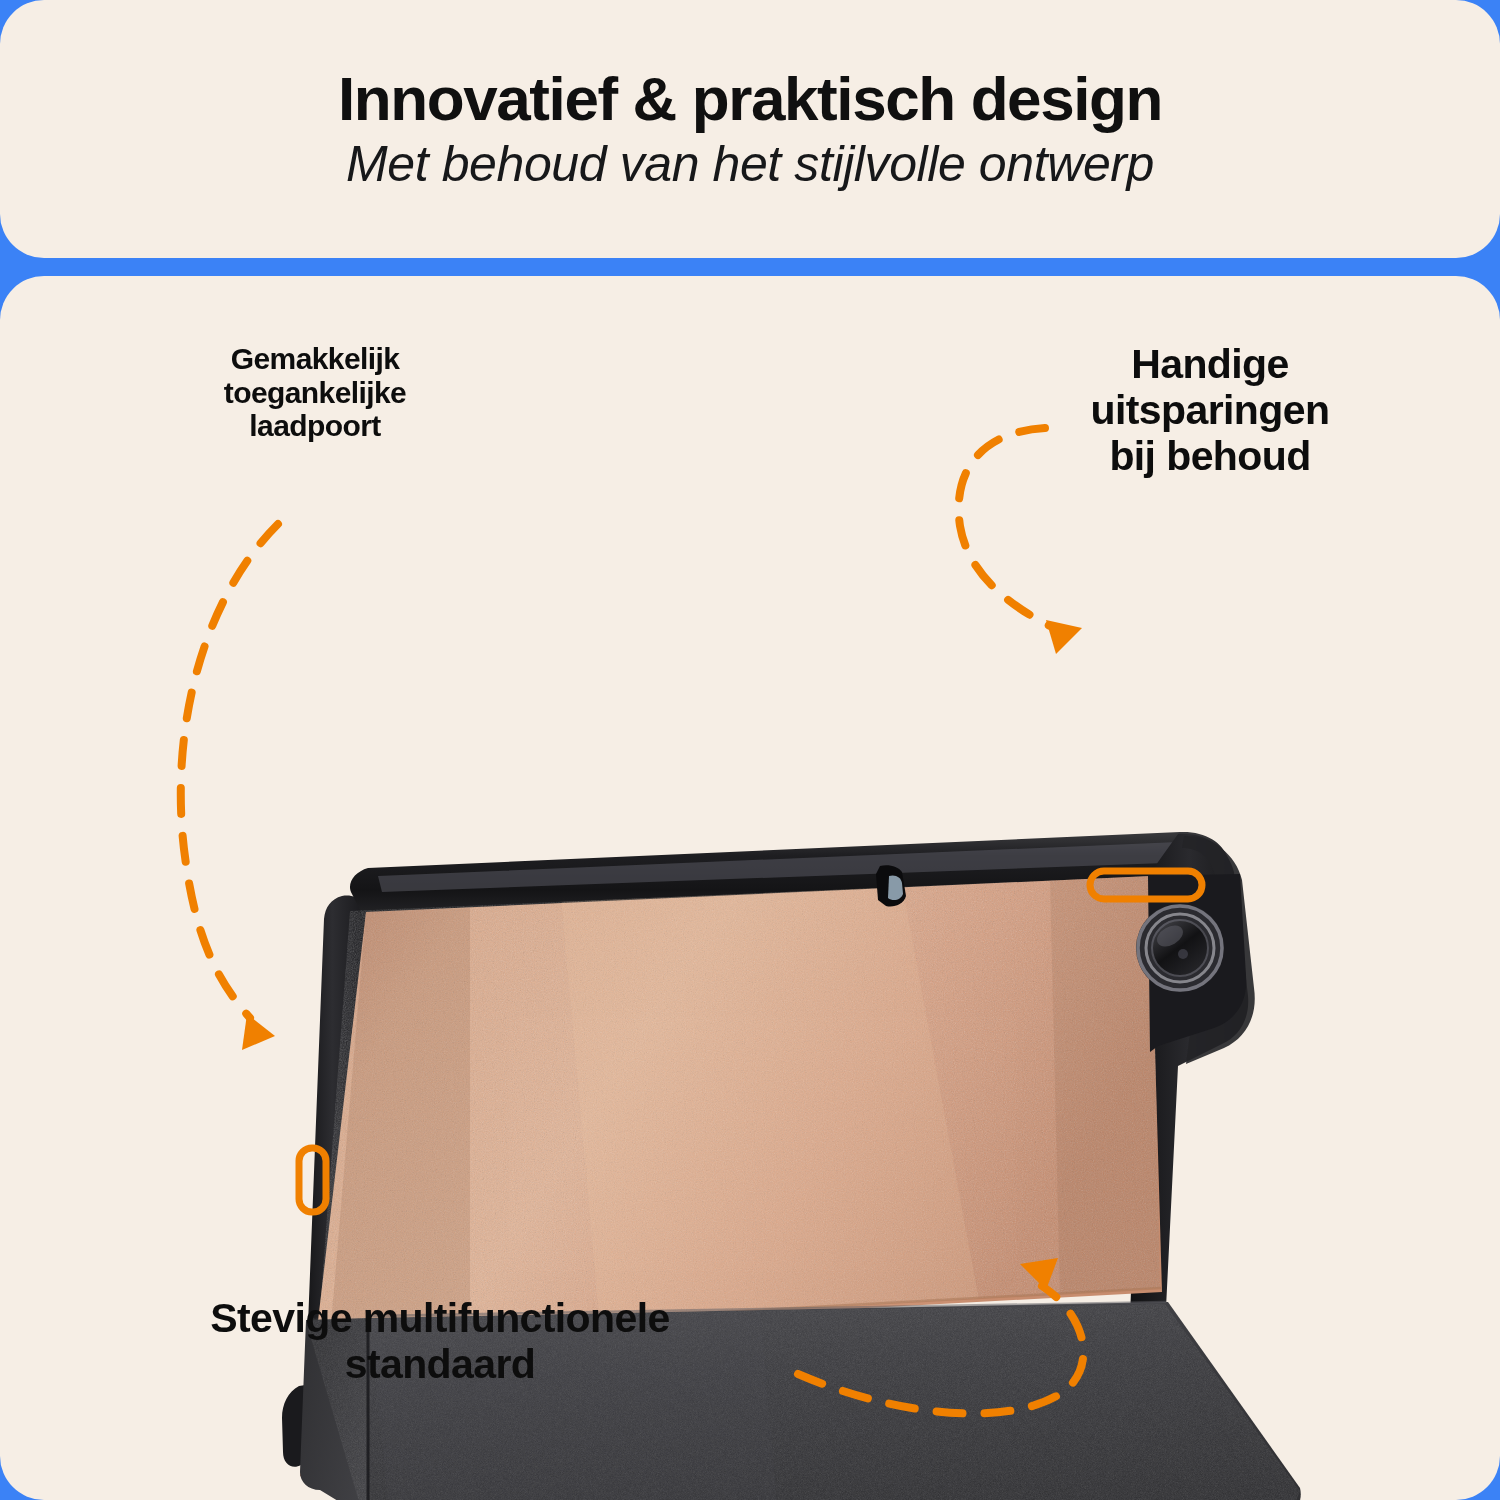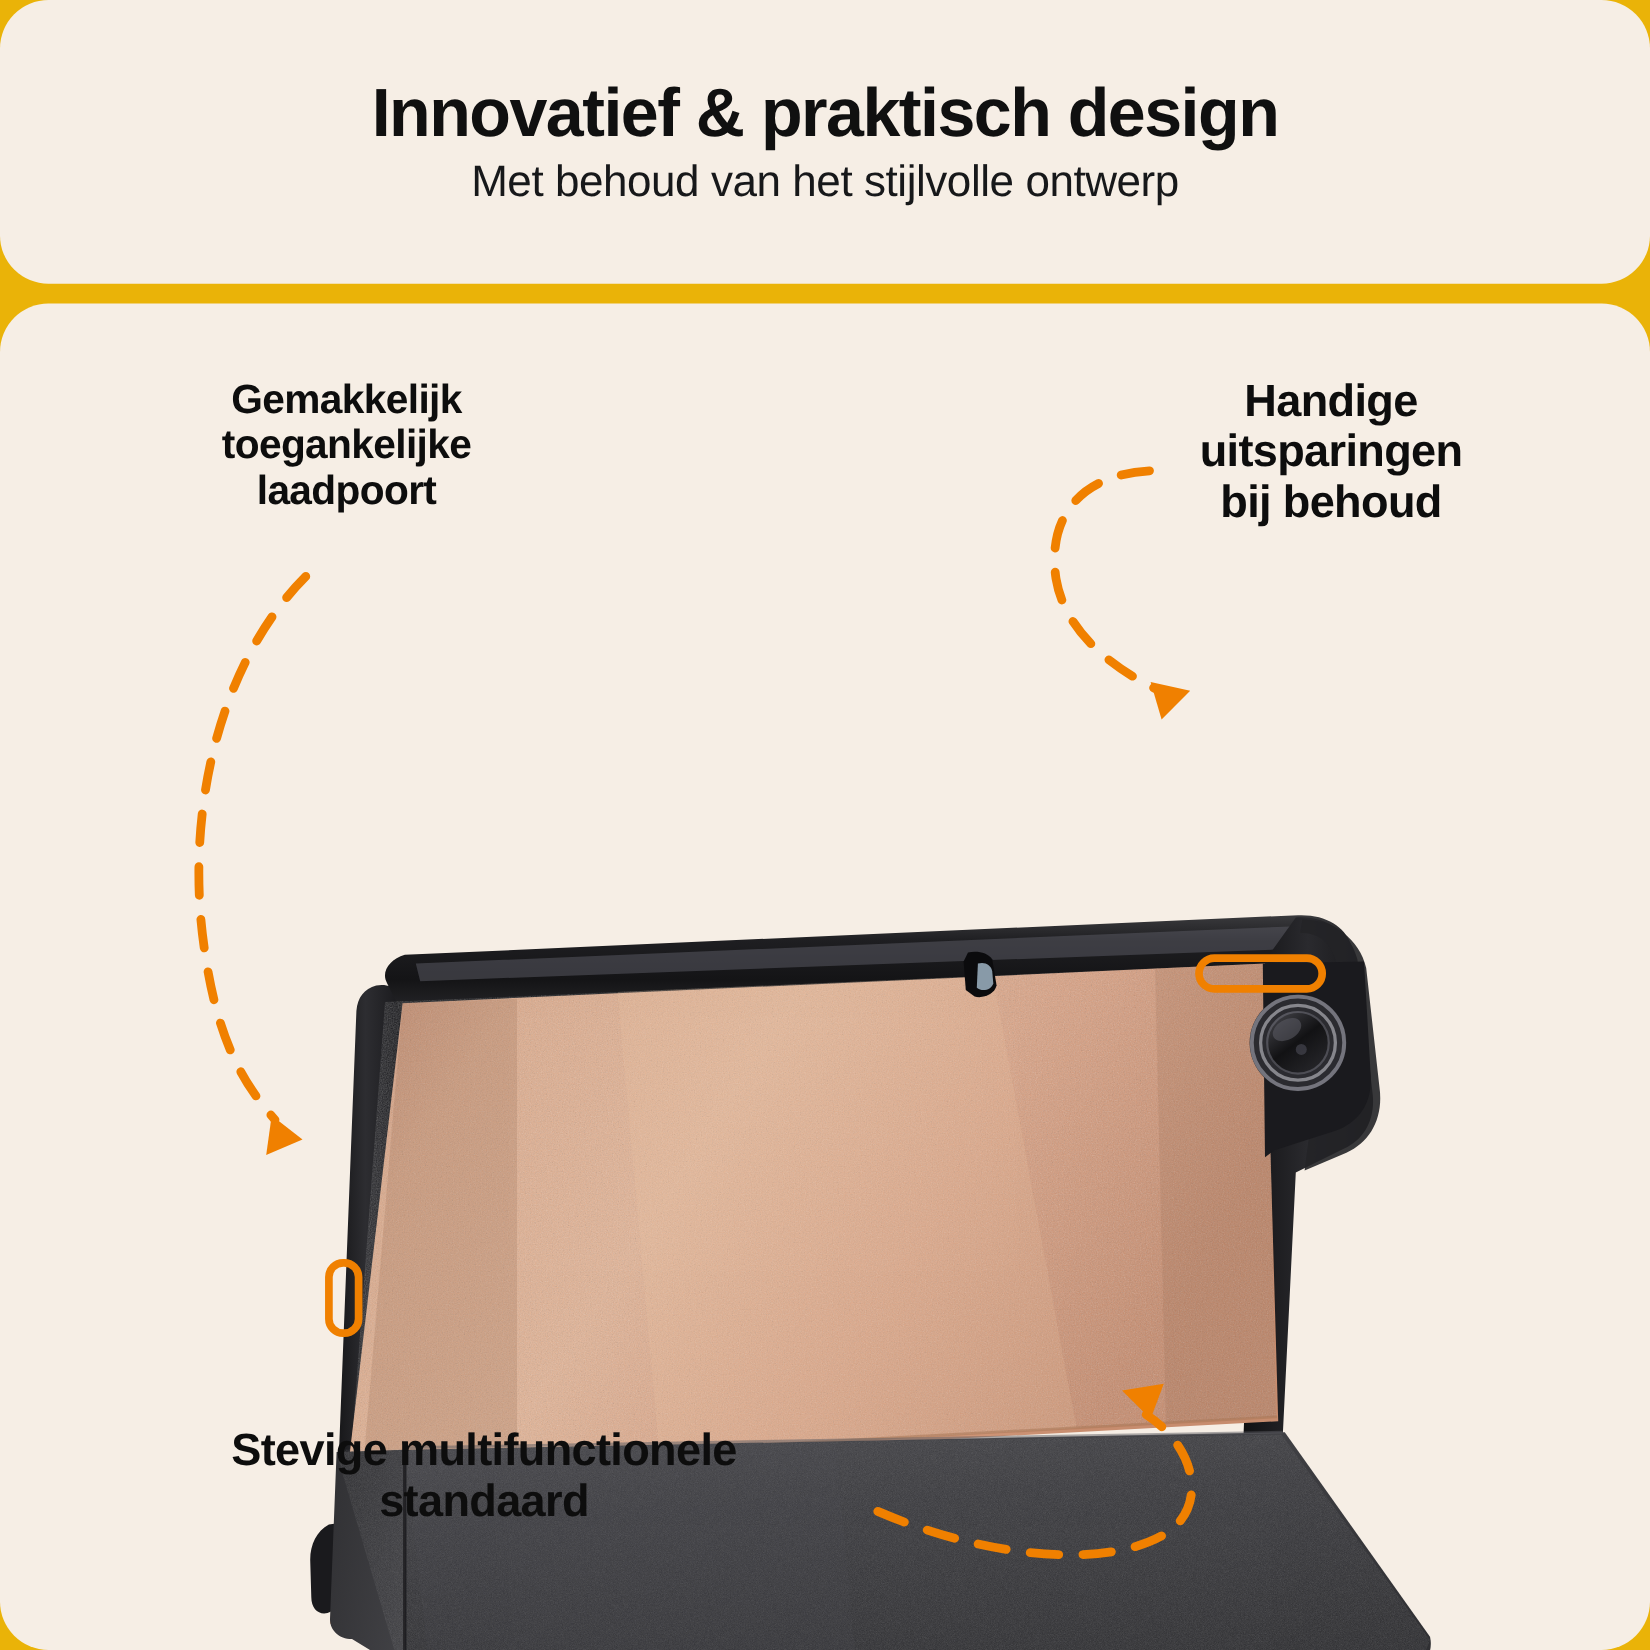--- a/index.html
+++ b/index.html
@@ -11,21 +11,21 @@
     overflow: hidden;
   }
   body {
     font-family: "Liberation Sans", sans-serif;
     -webkit-font-smoothing: antialiased;
   }
   .page {
     position: relative;
     width: 1500px;
     height: 1500px;
-    background: #eab308;
+    background: #3b82f6;
   }
 
   
   .header-card {
     position: absolute;
     left: 0;
     top: 0;
     width: 1500px;
     height: 258px;
     background: #F6EEE5;
@@ -40,28 +40,29 @@
     font-size: 62px;
     font-weight: 700;
     color: #101010;
     letter-spacing: -1.4px;
     line-height: 1.05;
     text-align: center;
     margin: 0 0 6px 0;
     white-space: nowrap;
   }
   .header-sub {
-    font-size: 40px;
+    font-size: 50px;
     font-weight: 400;
     color: #17181a;
     letter-spacing: -0.4px;
     line-height: 1.1;
     text-align: center;
     margin: 0;
     white-space: nowrap;
+    font-style: italic;
   }
 
   
   .main-card {
     position: absolute;
     left: 0;
     top: 276px;
     width: 1500px;
     height: 1224px;
     background: #F6EEE5;
@@ -76,21 +77,21 @@
     color: #0d0d0d;
     letter-spacing: -0.6px;
     line-height: 1.12;
     white-space: pre-line;
   }
   .callout-tl {
     left: 105px;
     top: 66px;
     width: 420px;
     text-align: center;
-    font-size: 37px;
+    font-size: 30px;
   }
   .callout-tr {
     right: 80px;
     top: 66px;
     width: 420px;
     text-align: center;
     font-size: 41px;
   }
   .callout-bl {
     left: 110px;

